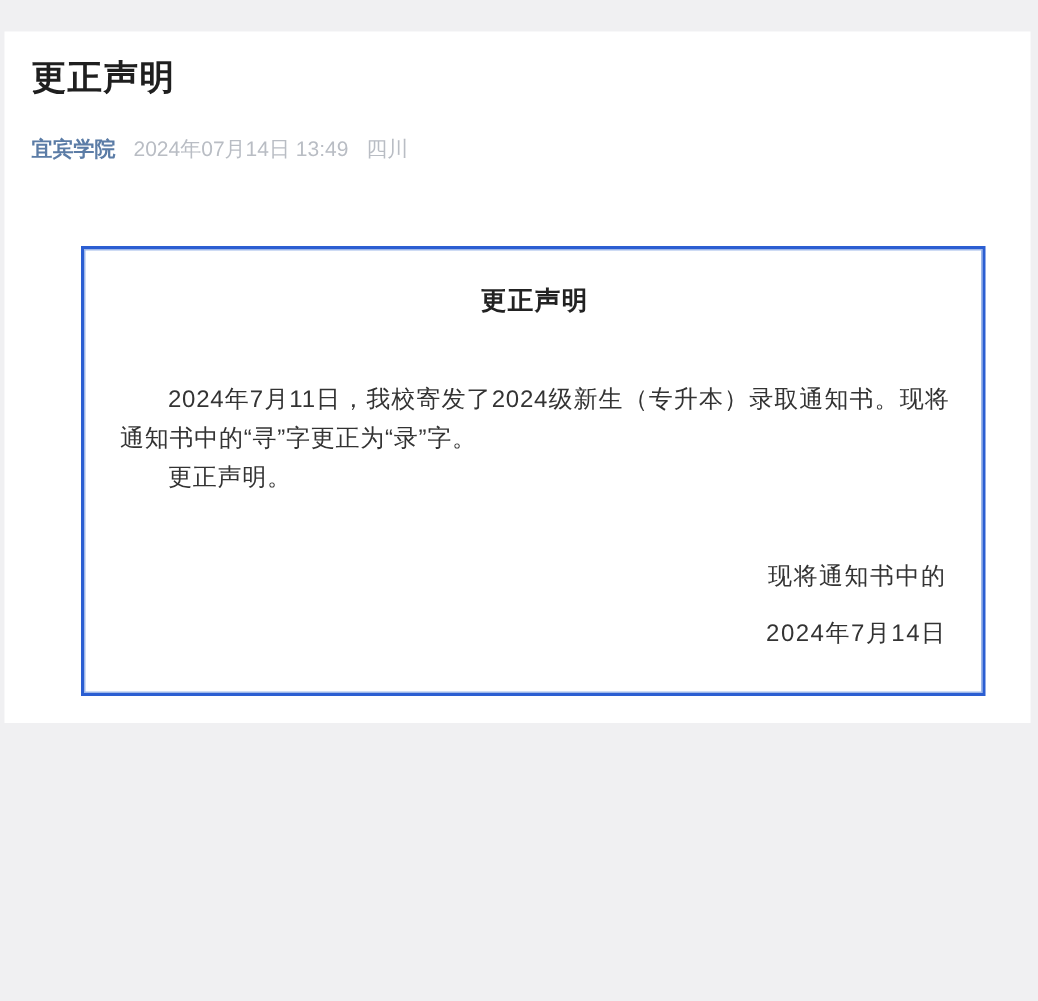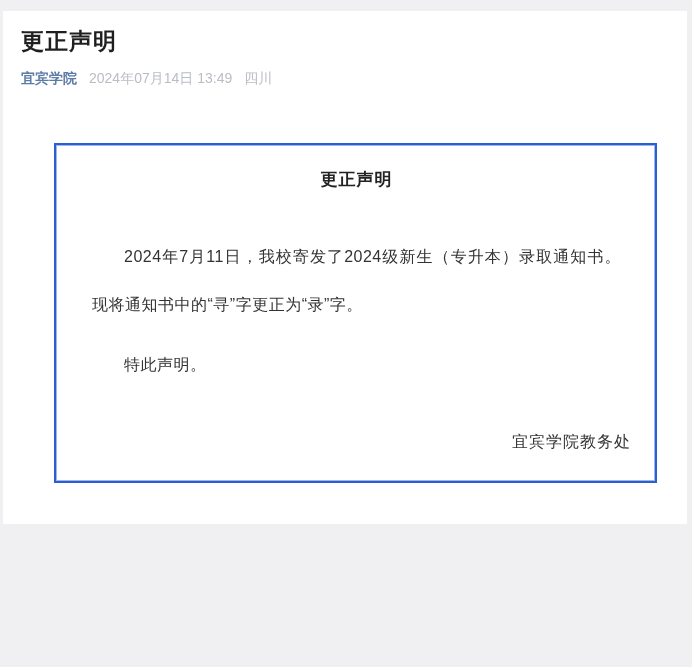--- a/index.html
+++ b/index.html
@@ -7,39 +7,39 @@
     margin: 0;
     padding: 0;
     width: 692px;
     height: 667px;
     background: #f0f0f2;
     font-family: "Liberation Sans", "DejaVu Sans", sans-serif;
   }
   .card {
     position: absolute;
     left: 3px;
-    top: 11px;
+    top: 21px;
     width: 684px;
-    height: 513px;
+    height: 461px;
     background: #ffffff;
     overflow: hidden;
   }
   .article-header {
     padding: 15px 18px 0 18px;
   }
   .page-title {
     margin: 0;
     font-size: 23px;
     line-height: 30px;
     font-weight: 700;
     color: #1f1f1f;
     letter-spacing: 1px;
   }
   .meta-row {
-    margin-top: 14px;
+    margin-top: 25px;
     font-size: 14px;
     color: #b9bdc4;
     display: flex;
     align-items: flex-end;
   }
   .meta-source {
     color: #5b7ca6;
     font-weight: 700;
     margin-right: 12px;
     text-decoration: none;
@@ -60,23 +60,23 @@
   .statement-title {
     text-align: center;
     font-size: 17px;
     font-weight: 700;
     color: #222222;
     line-height: 26px;
     margin: 0 0 40px 0;
     letter-spacing: 1px;
   }
   .statement-body p {
-    margin: 12px;
+    margin: 0;
     font-size: 16px;
-    line-height: 48px;
+    line-height: 26px;
     text-align: justify;
     text-indent: 2em;
     color: #333333;
     letter-spacing: 0.5px;
   }
   .signature-block {
     margin-top: 34px;
     text-align: right;
     padding-right: 2px;
   }
@@ -99,21 +99,22 @@
       <span class="meta-datetime">2024年07月14日 13:49</span>
       <span class="meta-location">四川</span>
     </div>
   </div>
 
   <div class="statement-box">
     <div class="statement-title">更正声明</div>
 
     <div class="statement-body">
       <p>2024年7月11日，我校寄发了2024级新生（专升本）录取通知书。现将通知书中的“寻”字更正为“录”字。</p>
-      <p>特此声明。</p>
+      <p>更正声明。</p>
     </div>
 
     <div class="signature-block">
-      <div>宜宾学院教务处</div>
+      <div>现将通知书中的</div>
+      <div>2024年7月14日</div>
     </div>
   </div>
 
 </div>
 
 </body></html>

